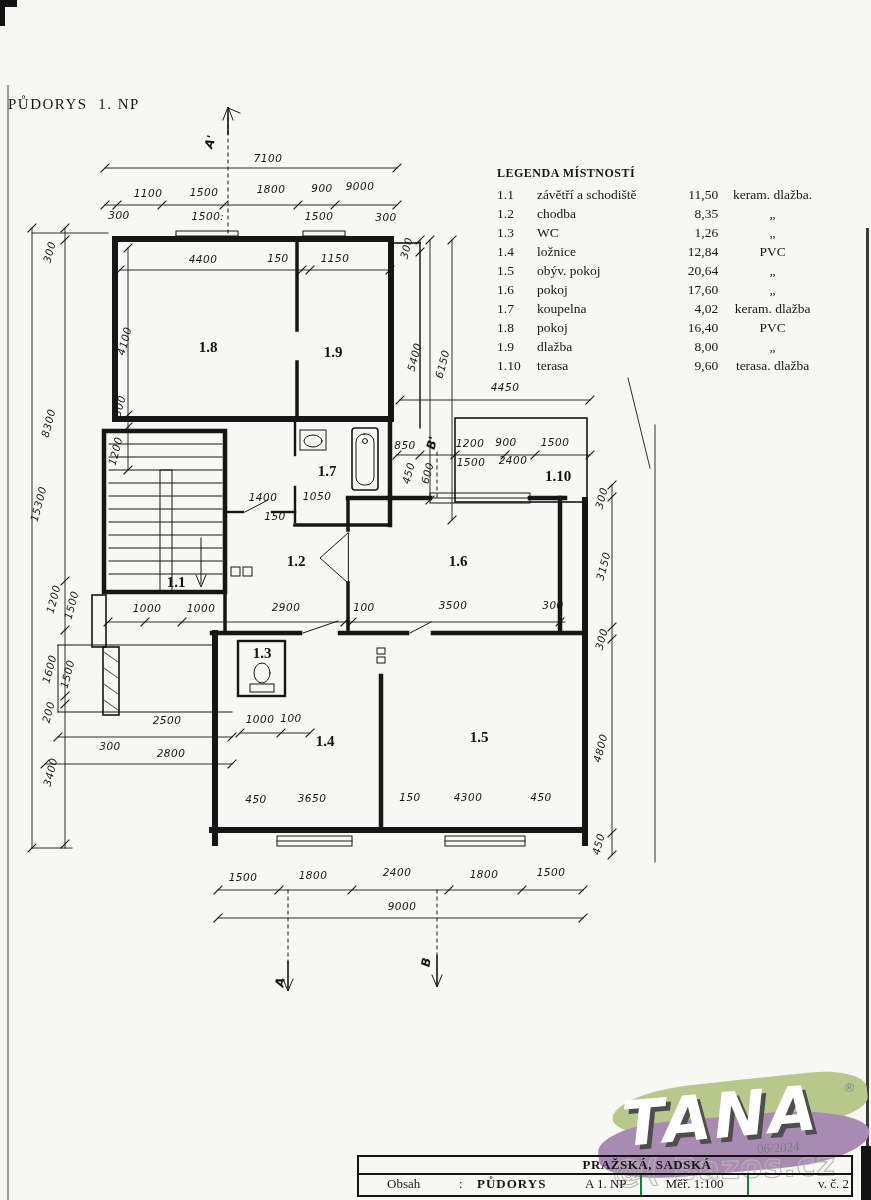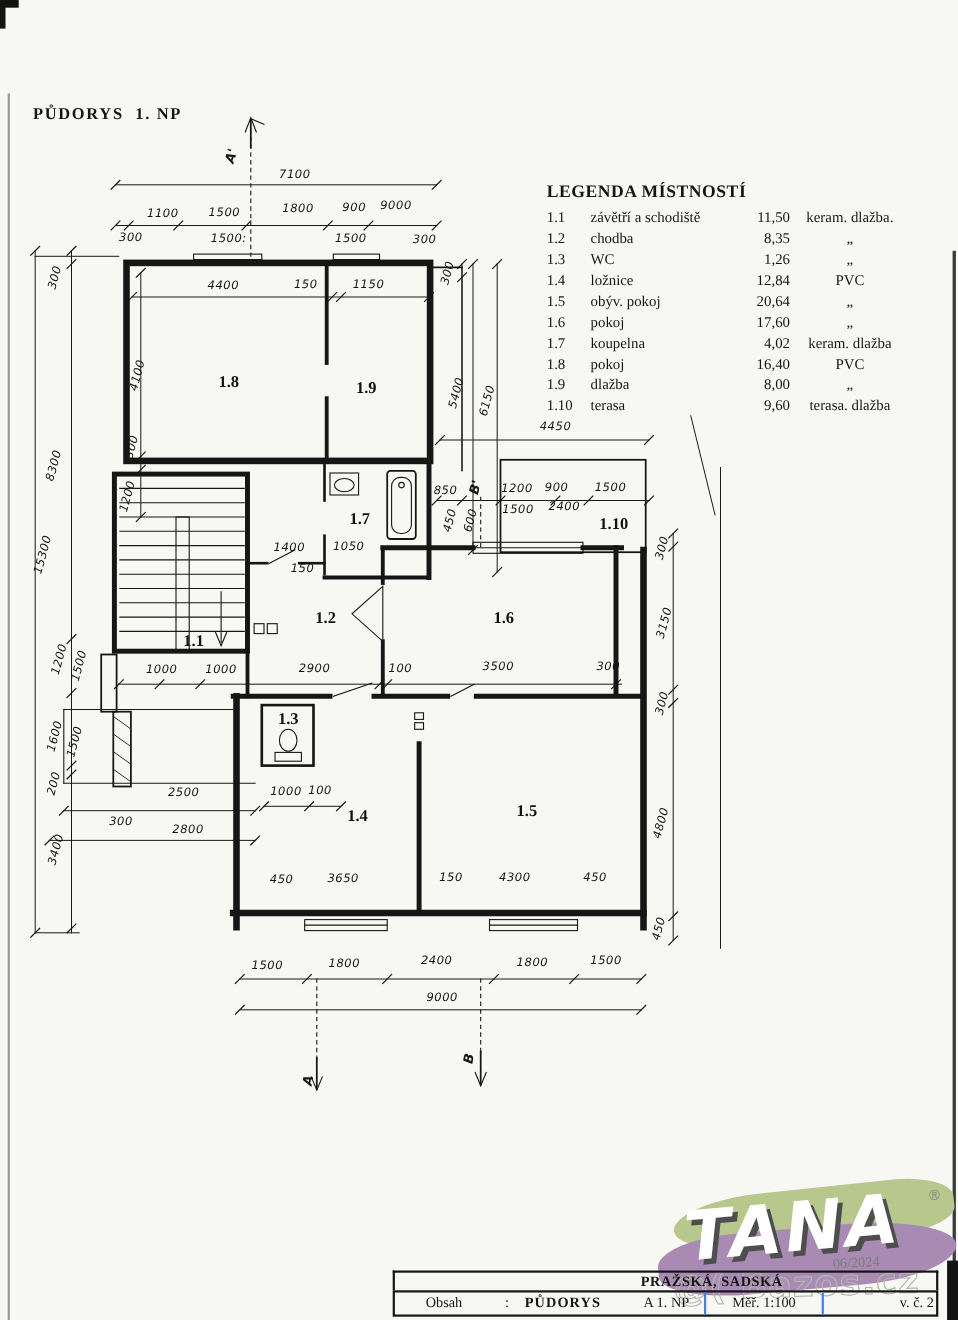--- a/index.html
+++ b/index.html
@@ -10,27 +10,27 @@
   }
   
   .artifact{position:absolute;background:#131313;}
   #left-scan-line{left:7px;top:85px;width:2px;height:1115px;background:#3c3c3c;opacity:.5;}
   #right-scan-line{left:866px;top:228px;width:3px;height:972px;background:#1a1a1a;opacity:.85;}
   #right-scan-dark{left:861px;top:1146px;width:10px;height:54px;}
   #tl-mark1{left:0;top:0;width:17px;height:7px;}
   #tl-mark2{left:0;top:0;width:5px;height:26px;}
 
   #drawing-title{
-    position:absolute;left:30px;top:96px;font-size:15px;font-weight:bold;
+    position:absolute;left:8px;top:96px;font-size:15px;font-weight:normal;
     letter-spacing:1.5px;white-space:pre;
   }
 
   
   #legend{position:absolute;left:497px;top:166px;width:330px;}
-  #legend-title{font-size:16px;font-weight:bold;letter-spacing:.5px;margin-bottom:4px;}
+  #legend-title{font-size:12px;font-weight:bold;letter-spacing:.5px;margin-bottom:4px;}
   .legend-row{display:flex;font-size:13.5px;line-height:19px;}
   .legend-num{width:44px;}
   .legend-name{width:152px;}
   .legend-area{width:48px;text-align:right;}
   .legend-material{width:120px;text-align:center;}
 
   
   #plan-svg{position:absolute;left:0;top:0;}
   #plan-svg line,#plan-svg rect,#plan-svg path,#plan-svg polyline,#plan-svg polygon,#plan-svg circle,#plan-svg ellipse{
     stroke:#161616;fill:none;stroke-linecap:square;
@@ -43,21 +43,21 @@
   .hatch{stroke-width:.8;}
   text.dim{font:italic 10.5px "DejaVu Sans",sans-serif;fill:#141414;stroke:none;text-anchor:middle;letter-spacing:.5px;}
   text.room{font:bold 15px "Liberation Serif",serif;fill:#111;stroke:none;text-anchor:middle;}
   text.marker{font:bold italic 12px "DejaVu Sans",sans-serif;fill:#141414;stroke:none;text-anchor:middle;}
 
   
   #titleblock{position:absolute;left:357px;top:1155px;width:496px;font-size:13px;}
   #tb-address{border:2px solid #141414;border-bottom:none;height:16px;
     font-weight:bold;letter-spacing:.5px;text-align:center;padding-left:84px;line-height:15px;}
   #tb-row2{display:flex;height:20px;border:2px solid #141414;}
-  .tb-cell{border-right:2px solid #3b82f6;line-height:18px;overflow:hidden;}
+  .tb-cell{border-right:2px solid #15803d;line-height:18px;overflow:hidden;}
   #tb-content{width:281px;display:flex;}
   #tb-content span{display:inline-block;}
   #tb-obsah{padding-left:28px;width:72px;}
   #tb-colon{width:18px;}
   #tb-drawing{font-weight:bold;width:108px;letter-spacing:1px;}
   #tb-part{font-weight:normal;}
   #tb-scale{width:105px;text-align:center;}
   #tb-sheet{width:100px;text-align:right;border-right:none;}
 
   

